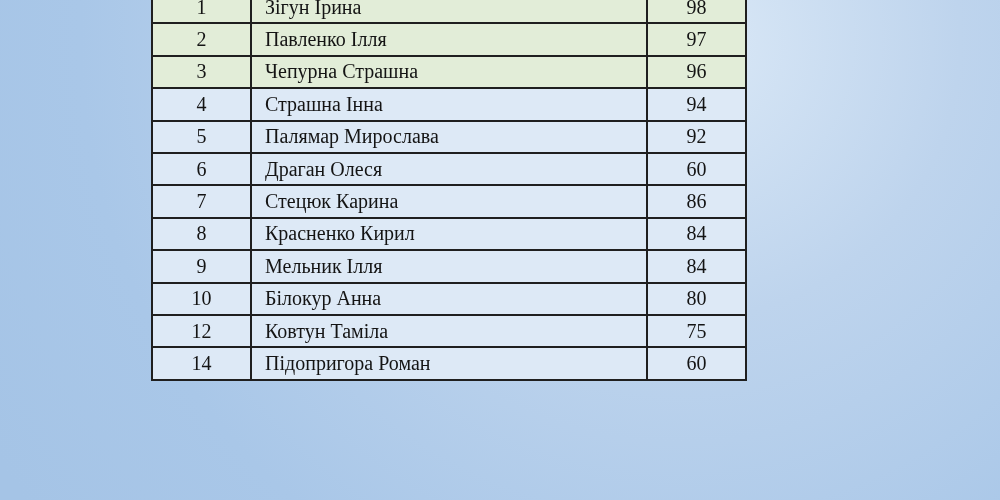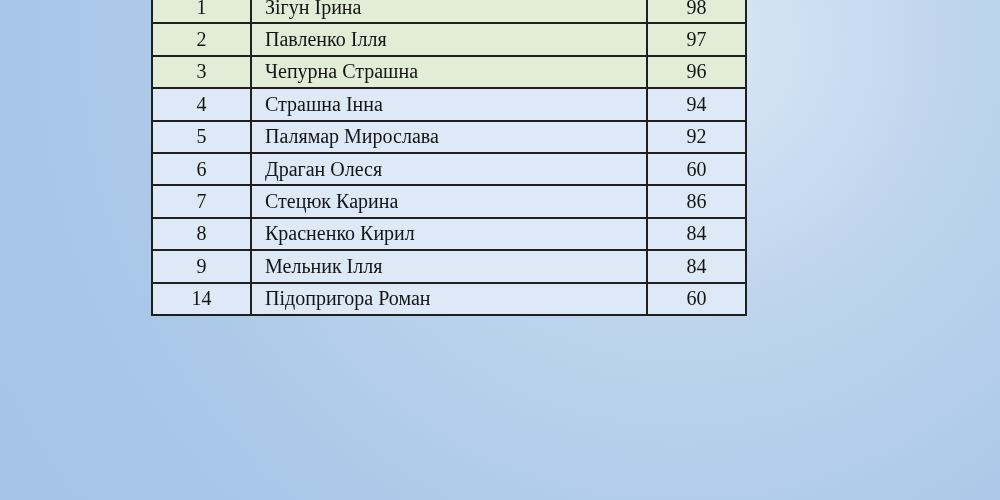--- a/index.html
+++ b/index.html
@@ -89,18 +89,28 @@
       <td class="rank-cell">8</td>
       <td class="name-cell">Красненко Кирил</td>
       <td class="score-cell">84</td>
     </tr>
     <tr>
       <td class="rank-cell">9</td>
       <td class="name-cell">Мельник Ілля</td>
       <td class="score-cell">84</td>
     </tr>
     <tr>
+      <td class="rank-cell">10</td>
+      <td class="name-cell">Білокур Анна</td>
+      <td class="score-cell">80</td>
+    </tr>
+    <tr>
+      <td class="rank-cell">12</td>
+      <td class="name-cell">Ковтун Таміла</td>
+      <td class="score-cell">75</td>
+    </tr>
+    <tr>
       <td class="rank-cell">14</td>
       <td class="name-cell">Підопригора Роман</td>
       <td class="score-cell">60</td>
     </tr>
   </tbody>
 </table>
 
 </body></html>

